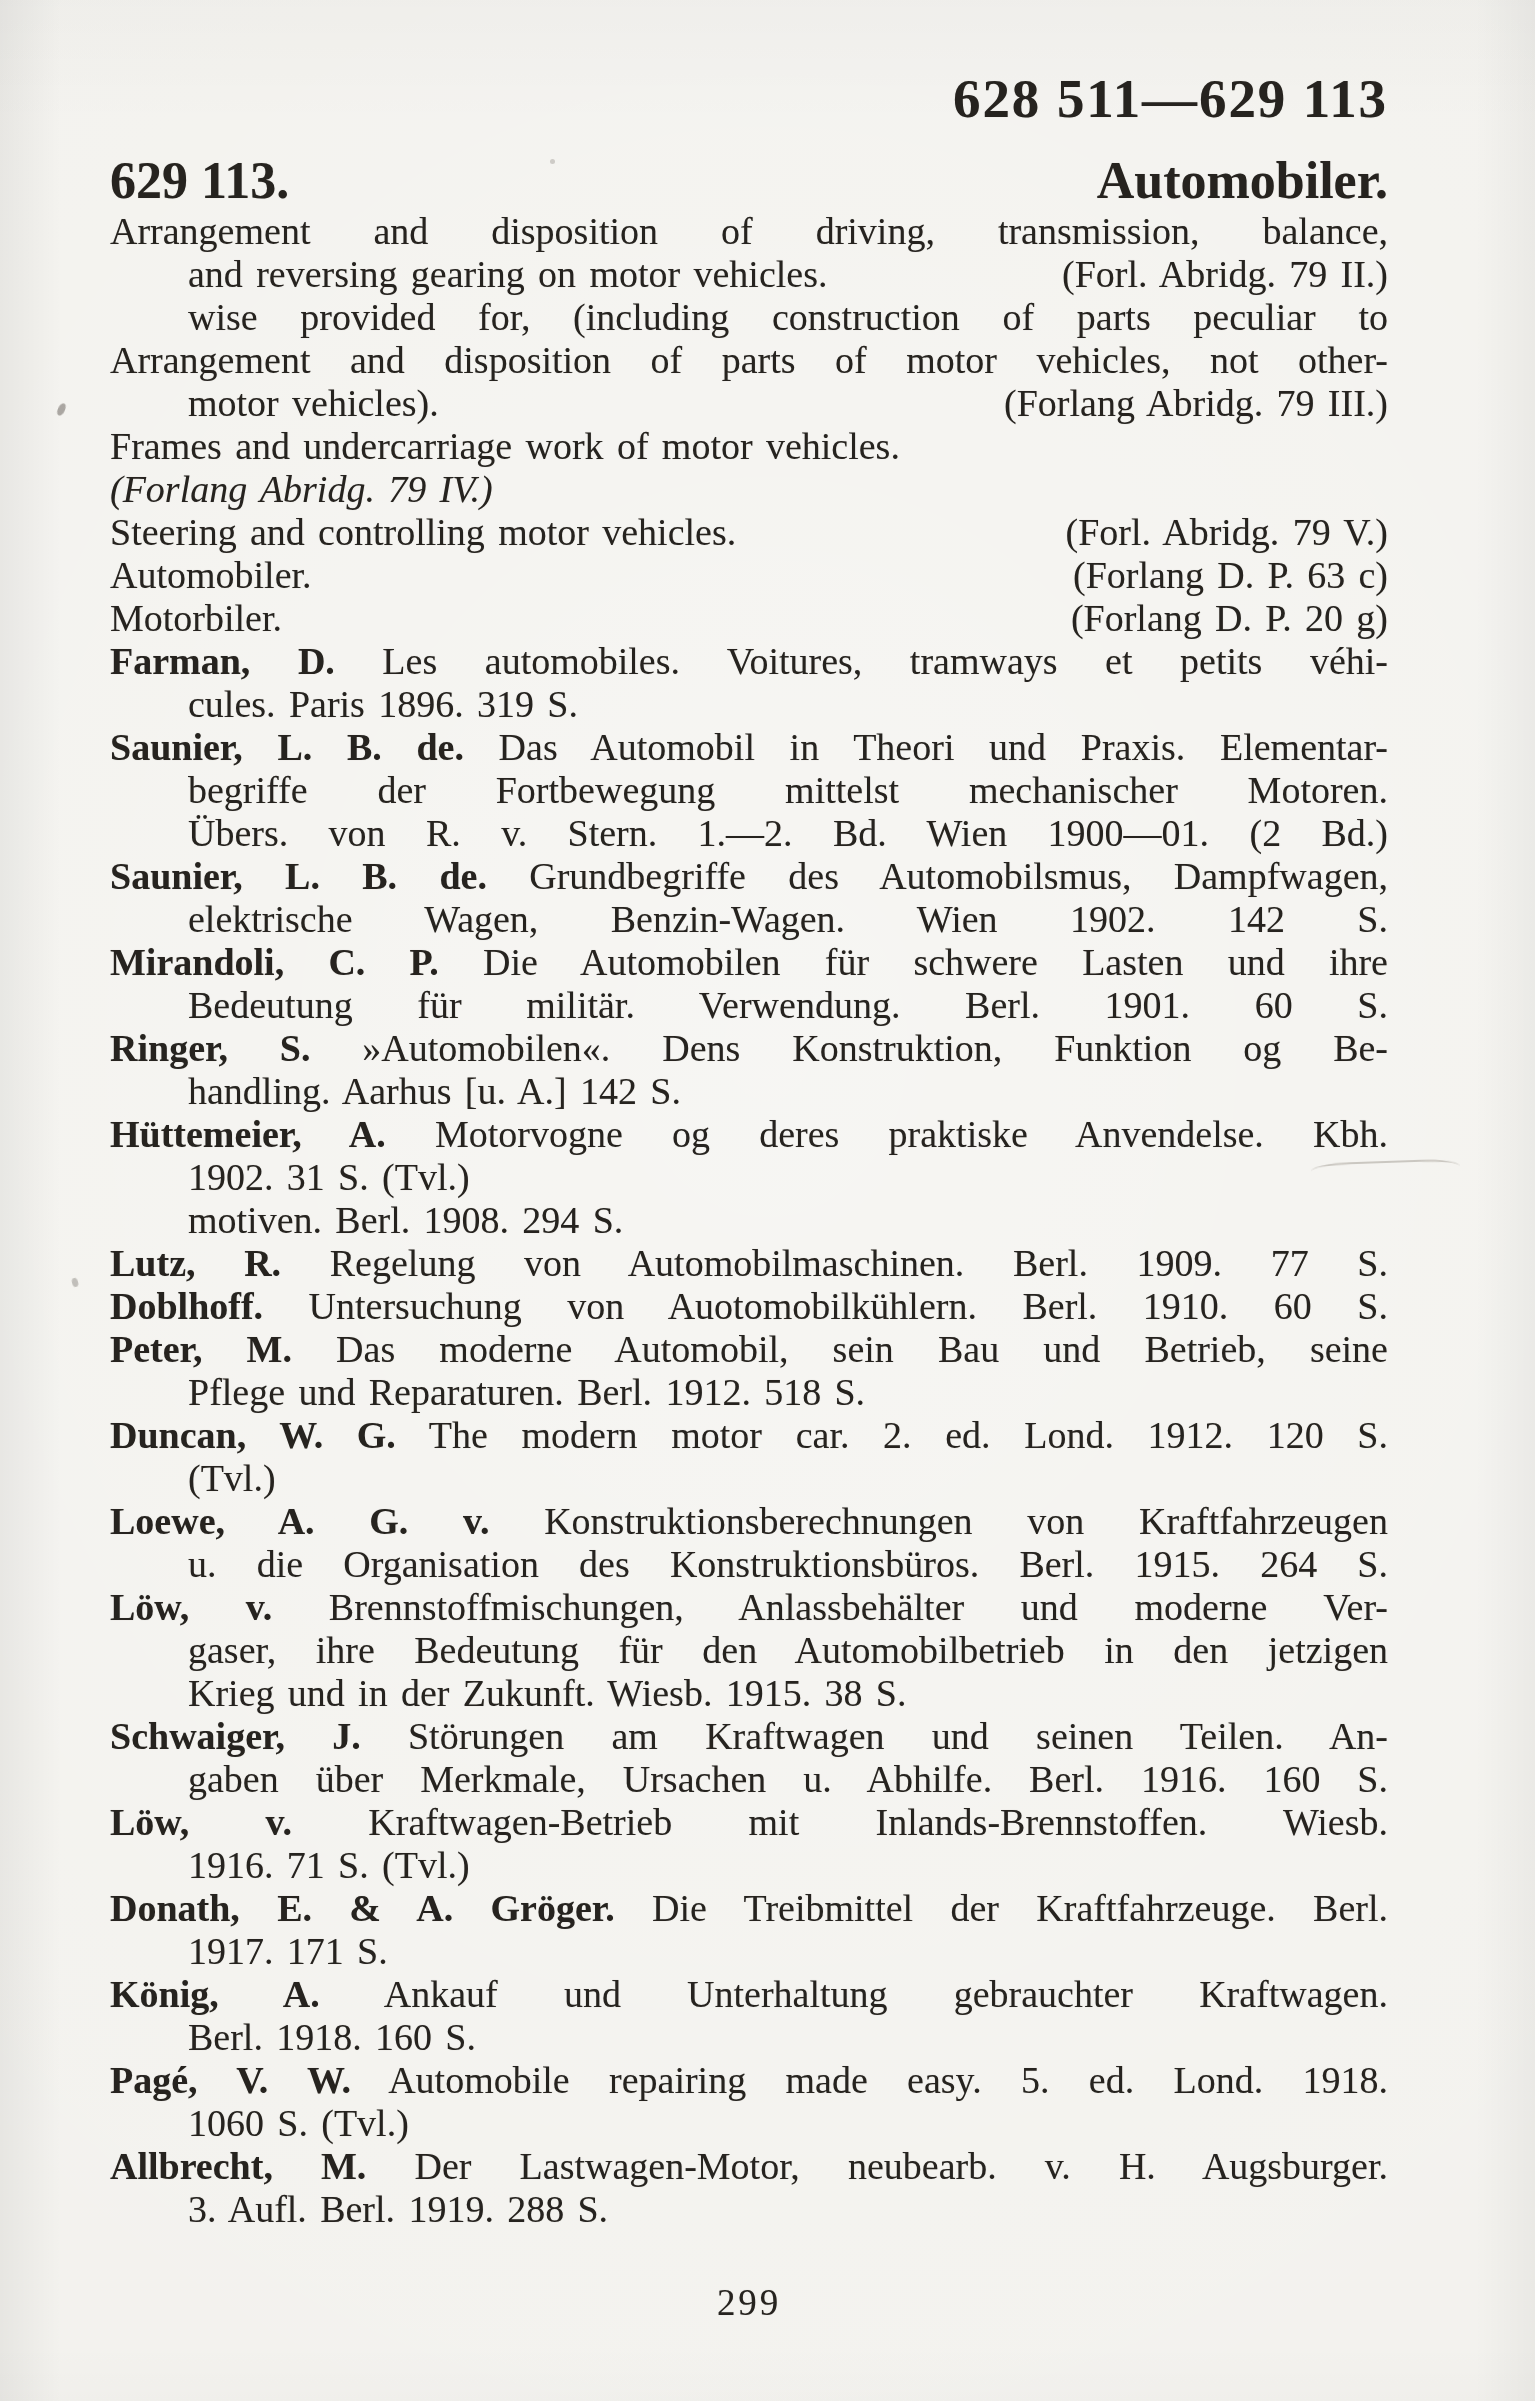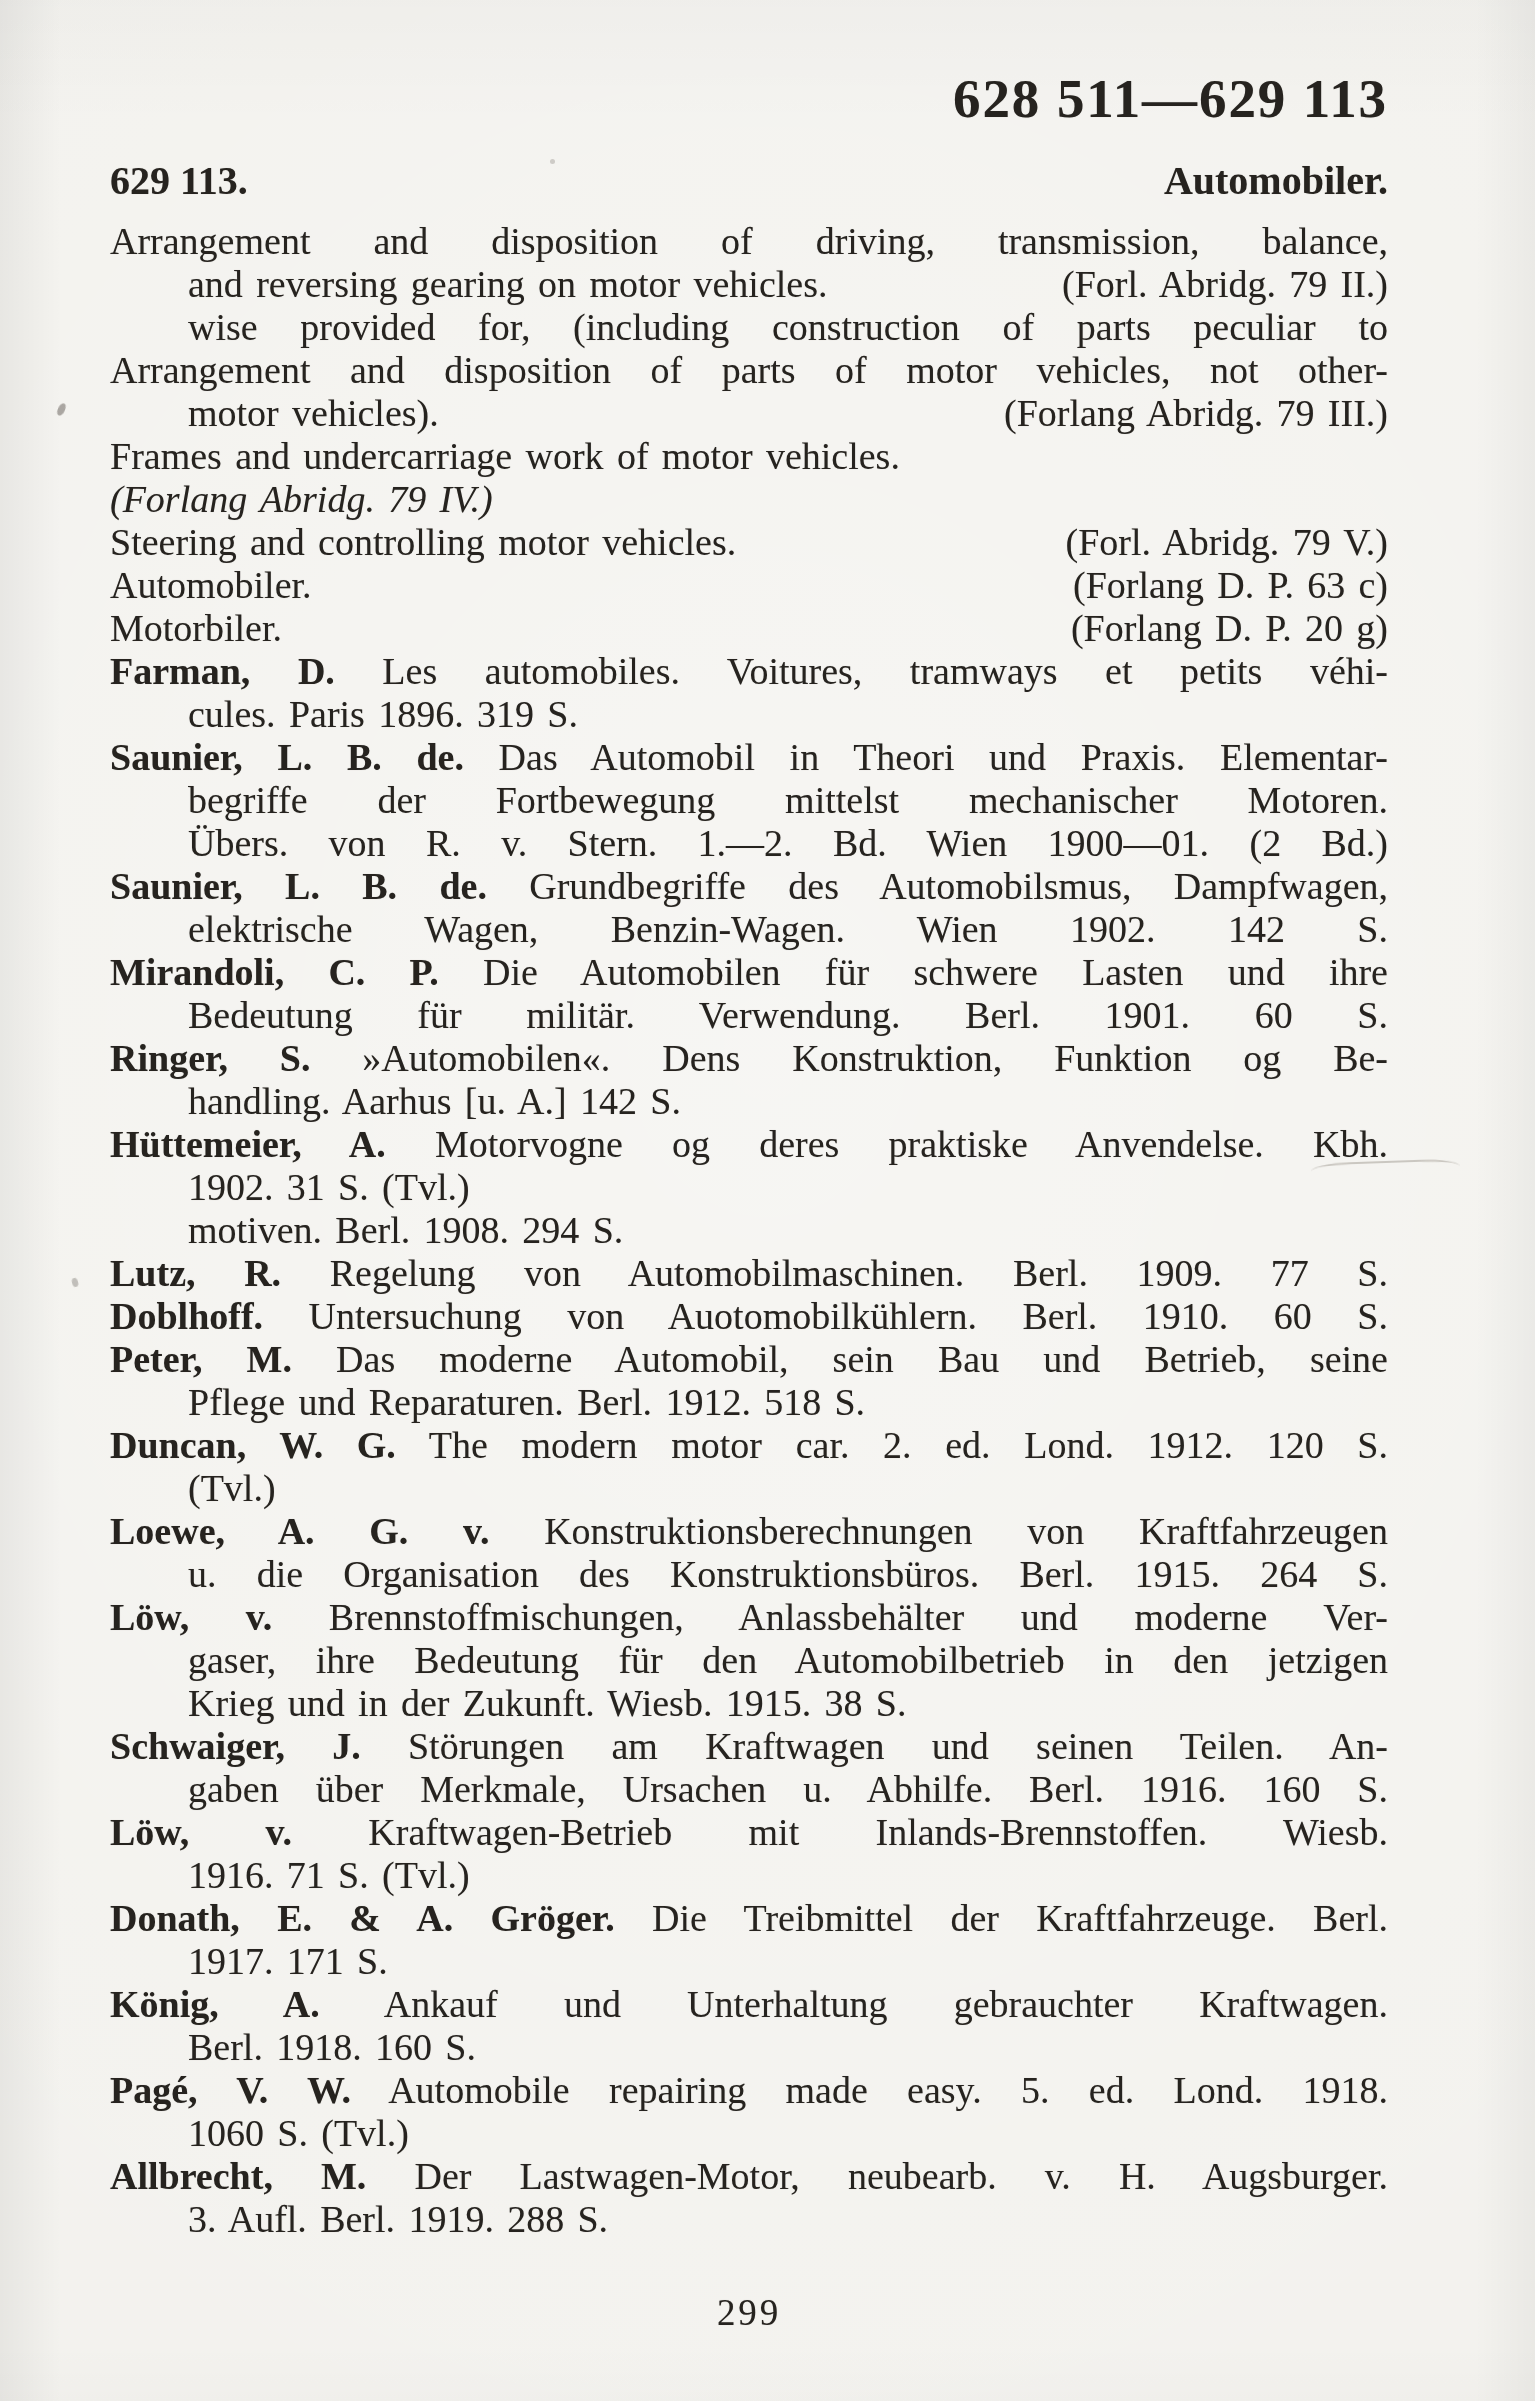--- a/index.html
+++ b/index.html
@@ -42,24 +42,24 @@
     letter-spacing: 1.9px;
   }
 
   .heading-row {
     display: flex;
     justify-content: space-between;
     margin-top: 31px;
     height: 47px;
     line-height: 47px;
     font-weight: bold;
-    font-size: 40px;
-  }
-
-  .bib-body { margin-top: 16px; }
+    font-size: 52px;
+  }
+
+  .bib-body { margin-top: 6px; }
 
   .line {
     height: 43px;
     line-height: 43px;
     font-size: 38px;
     word-spacing: 3.8px;
     white-space: nowrap;
   }
   .line.justify {
     white-space: normal;

